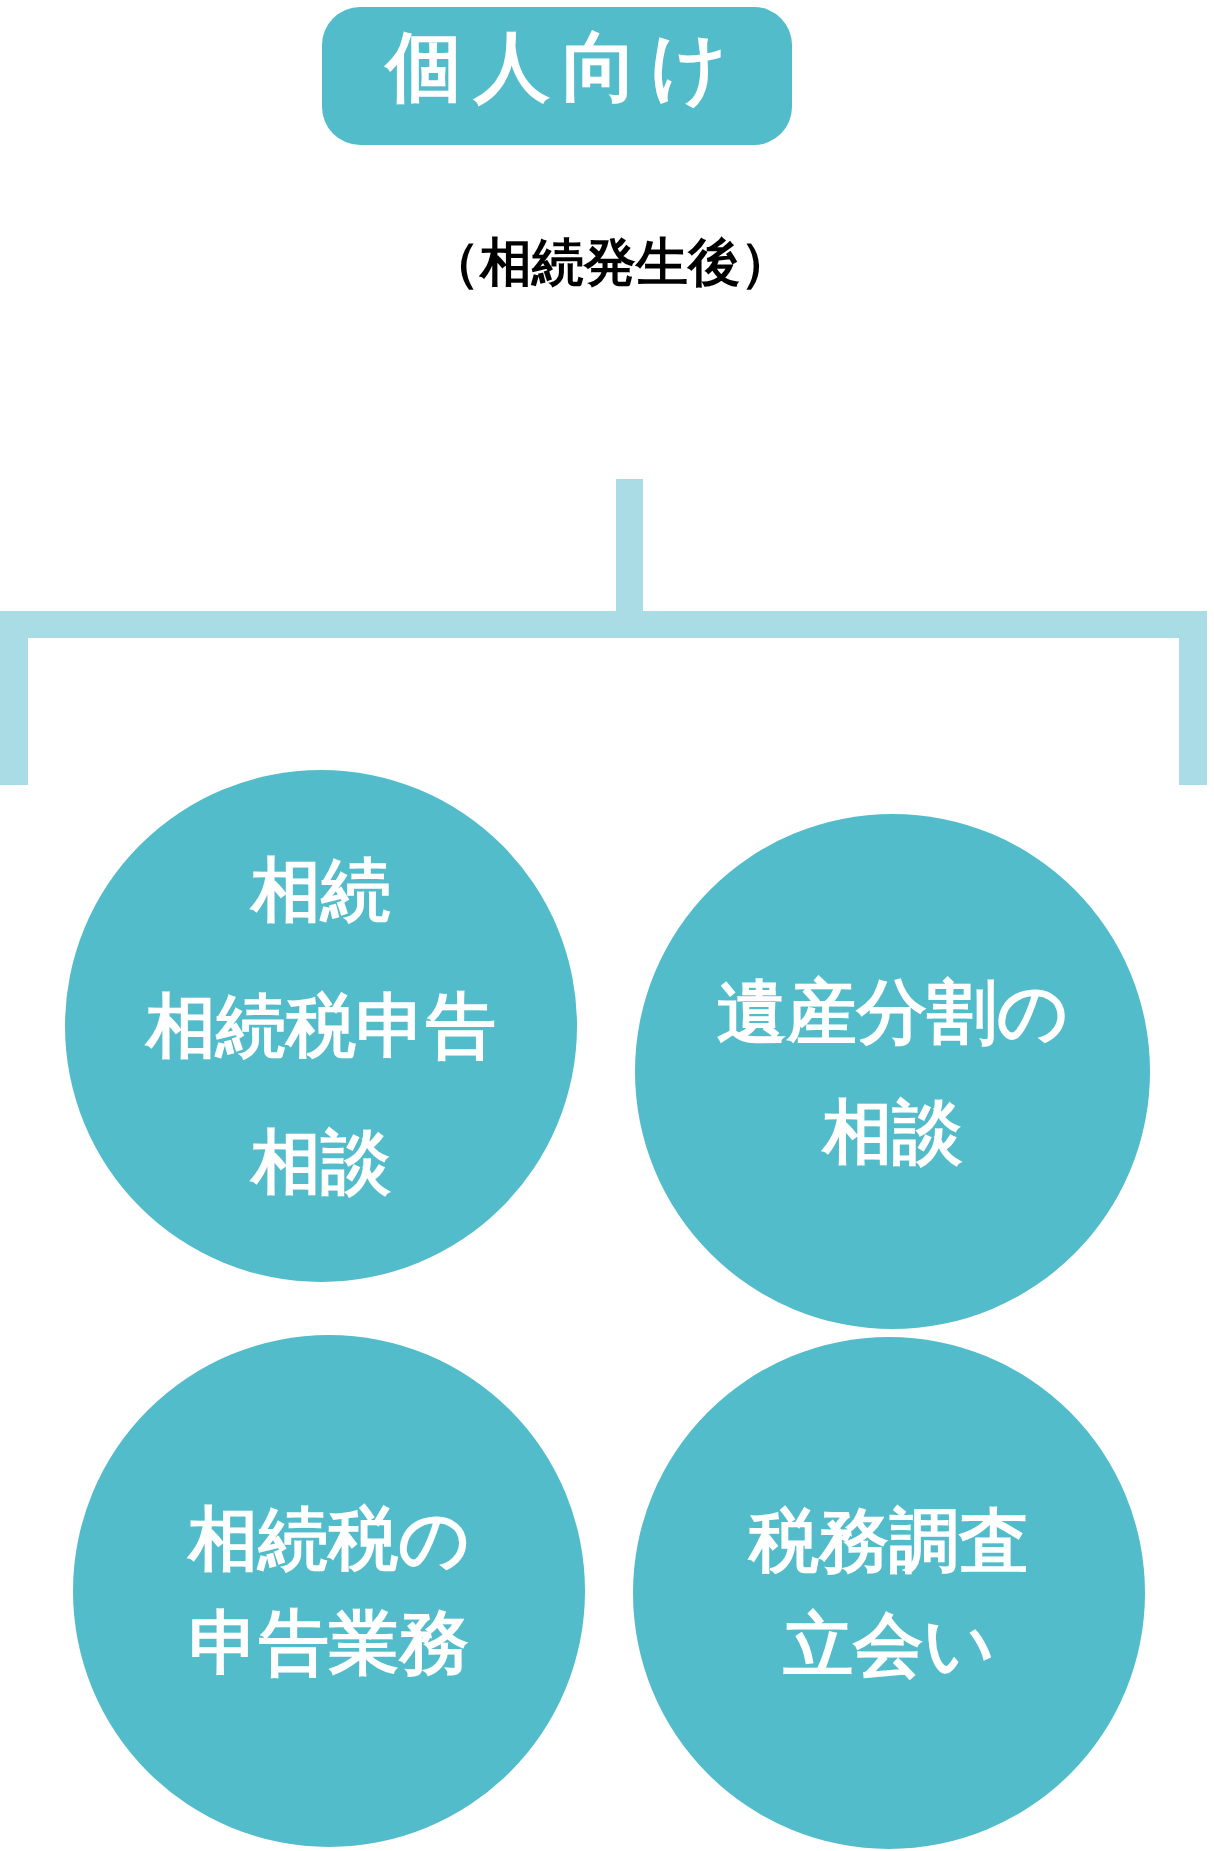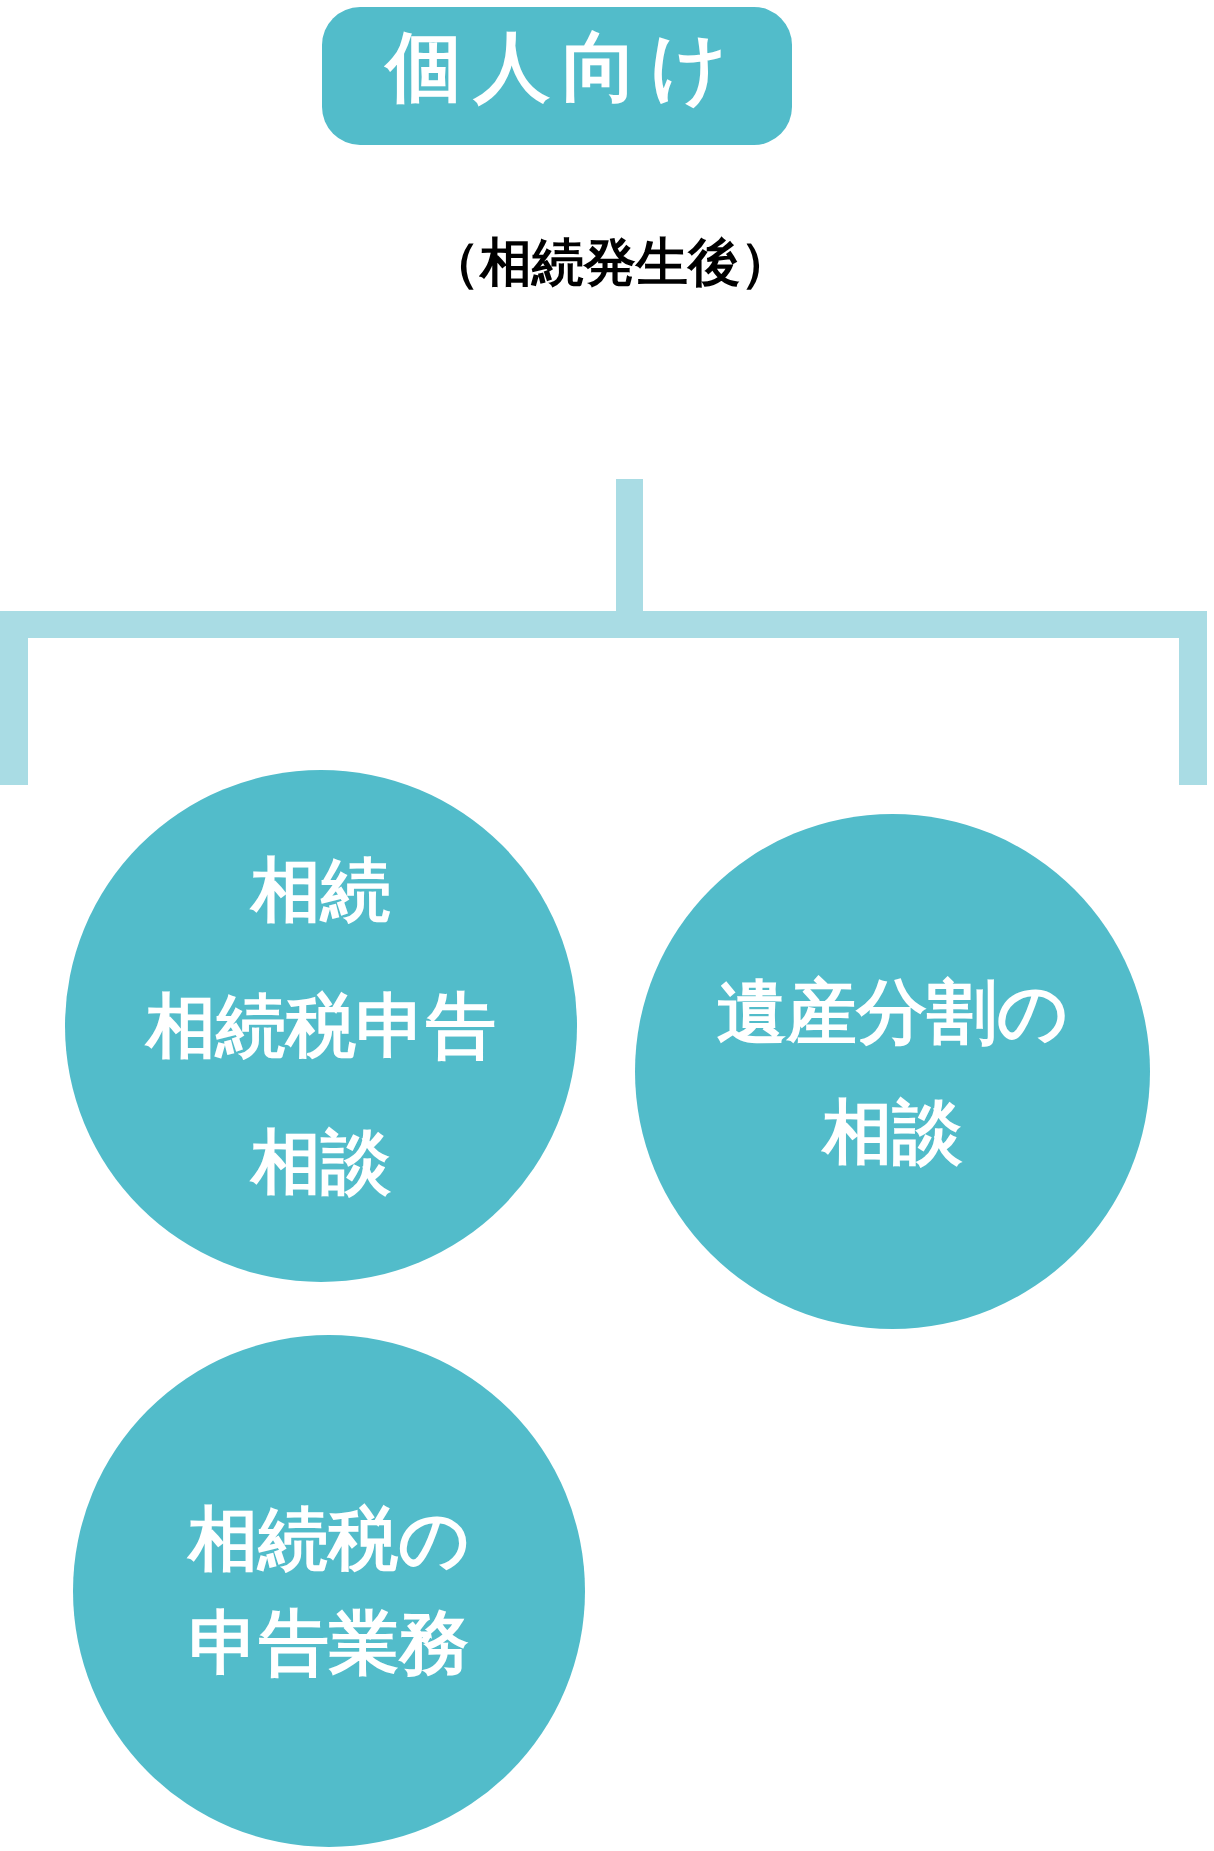--- a/index.html
+++ b/index.html
@@ -125,14 +125,18 @@
   <div class="circle circle-2">
     <span class="circle-line">遺産分割の</span>
     <span class="circle-line">相談</span>
   </div>
 
   <div class="circle circle-3">
     <span class="circle-line">相続税の</span>
     <span class="circle-line">申告業務</span>
   </div>
 
+  <div class="circle circle-4">
+    <span class="circle-line">税務調査</span>
+    <span class="circle-line">立会い</span>
+  </div>
 
 </div>
 
 </body></html>

